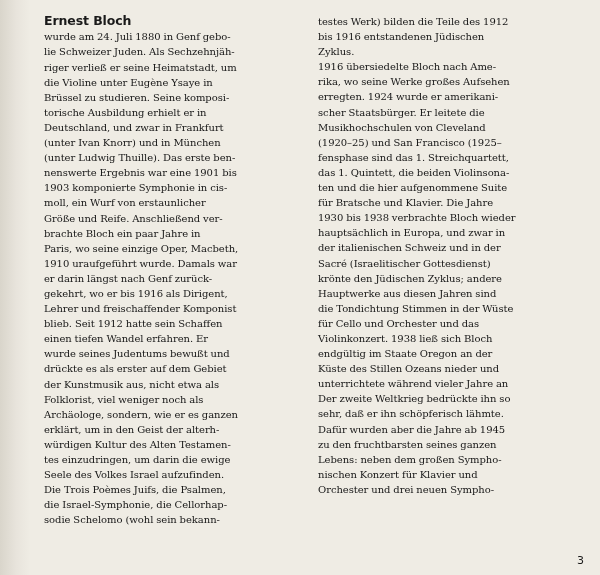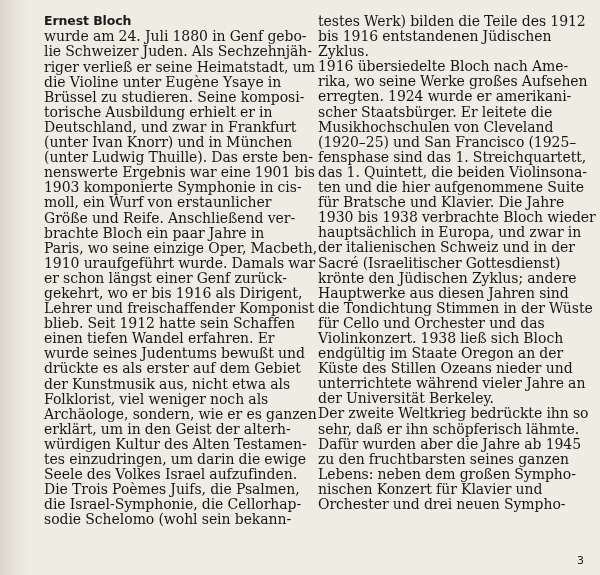--- a/index.html
+++ b/index.html
@@ -33,21 +33,21 @@
   .headword {
     font-family: "DejaVu Sans", sans-serif;
     font-weight: bold;
     font-size: 12.5px;
     letter-spacing: -0.1px;
     color: #1a1a1a;
     margin: 0 0 1px 0;
     line-height: 1.15;
   }
   .body-text {
-    font-size: 14px;
+    font-size: 10px;
     line-height: 15.1px;
     color: #161616;
     text-align: left;
     margin: 0;
     letter-spacing: -0.05px;
     word-spacing: -0.2px;
     -webkit-hyphens: none;
     hyphens: none;
   }
   .body-text .ln {
@@ -92,21 +92,21 @@
           <span class="ln">Deutschland, und zwar in Frankfurt</span>
           <span class="ln">(unter Ivan Knorr) und in München</span>
           <span class="ln">(unter Ludwig Thuille). Das erste ben-</span>
           <span class="ln">nenswerte Ergebnis war eine 1901 bis</span>
           <span class="ln">1903 komponierte Symphonie in cis-</span>
           <span class="ln">moll, ein Wurf von erstaunlicher</span>
           <span class="ln">Größe und Reife. Anschließend ver-</span>
           <span class="ln">brachte Bloch ein paar Jahre in</span>
           <span class="ln">Paris, wo seine einzige Oper, Macbeth,</span>
           <span class="ln">1910 uraufgeführt wurde. Damals war</span>
-          <span class="ln">er schon längst einer Genf zurück-</span>
+          <span class="ln">er darin längst nach Genf zurück-</span>
           <span class="ln">gekehrt, wo er bis 1916 als Dirigent,</span>
           <span class="ln">Lehrer und freischaffender Komponist</span>
           <span class="ln">blieb. Seit 1912 hatte sein Schaffen</span>
           <span class="ln">einen tiefen Wandel erfahren. Er</span>
           <span class="ln">wurde seines Judentums bewußt und</span>
           <span class="ln">drückte es als erster auf dem Gebiet</span>
           <span class="ln">der Kunstmusik aus, nicht etwa als</span>
           <span class="ln">Folklorist, viel weniger noch als</span>
           <span class="ln">Archäologe, sondern, wie er es ganzen</span>
           <span class="ln">erklärt, um in den Geist der alterh-</span>
@@ -139,21 +139,20 @@
           <span class="ln">der italienischen Schweiz und in der</span>
           <span class="ln">Sacré (Israelitischer Gottesdienst)</span>
           <span class="ln">krönte den Jüdischen Zyklus; andere</span>
           <span class="ln">Hauptwerke aus diesen Jahren sind</span>
           <span class="ln">die Tondichtung Stimmen in der Wüste</span>
           <span class="ln">für Cello und Orchester und das</span>
           <span class="ln">Violinkonzert. 1938 ließ sich Bloch</span>
           <span class="ln">endgültig im Staate Oregon an der</span>
           <span class="ln">Küste des Stillen Ozeans nieder und</span>
           <span class="ln">unterrichtete während vieler Jahre an</span>
-          <span class="ln">der Universität Berkeley.</span>
           <span class="ln">Der zweite Weltkrieg bedrückte ihn so</span>
           <span class="ln">sehr, daß er ihn schöpferisch lähmte.</span>
           <span class="ln">Dafür wurden aber die Jahre ab 1945</span>
           <span class="ln">zu den fruchtbarsten seines ganzen</span>
           <span class="ln">Lebens: neben dem großen Sympho-</span>
           <span class="ln">nischen Konzert für Klavier und</span>
           <span class="ln">Orchester und drei neuen Sympho-</span>
         </div>
     </div>
 

